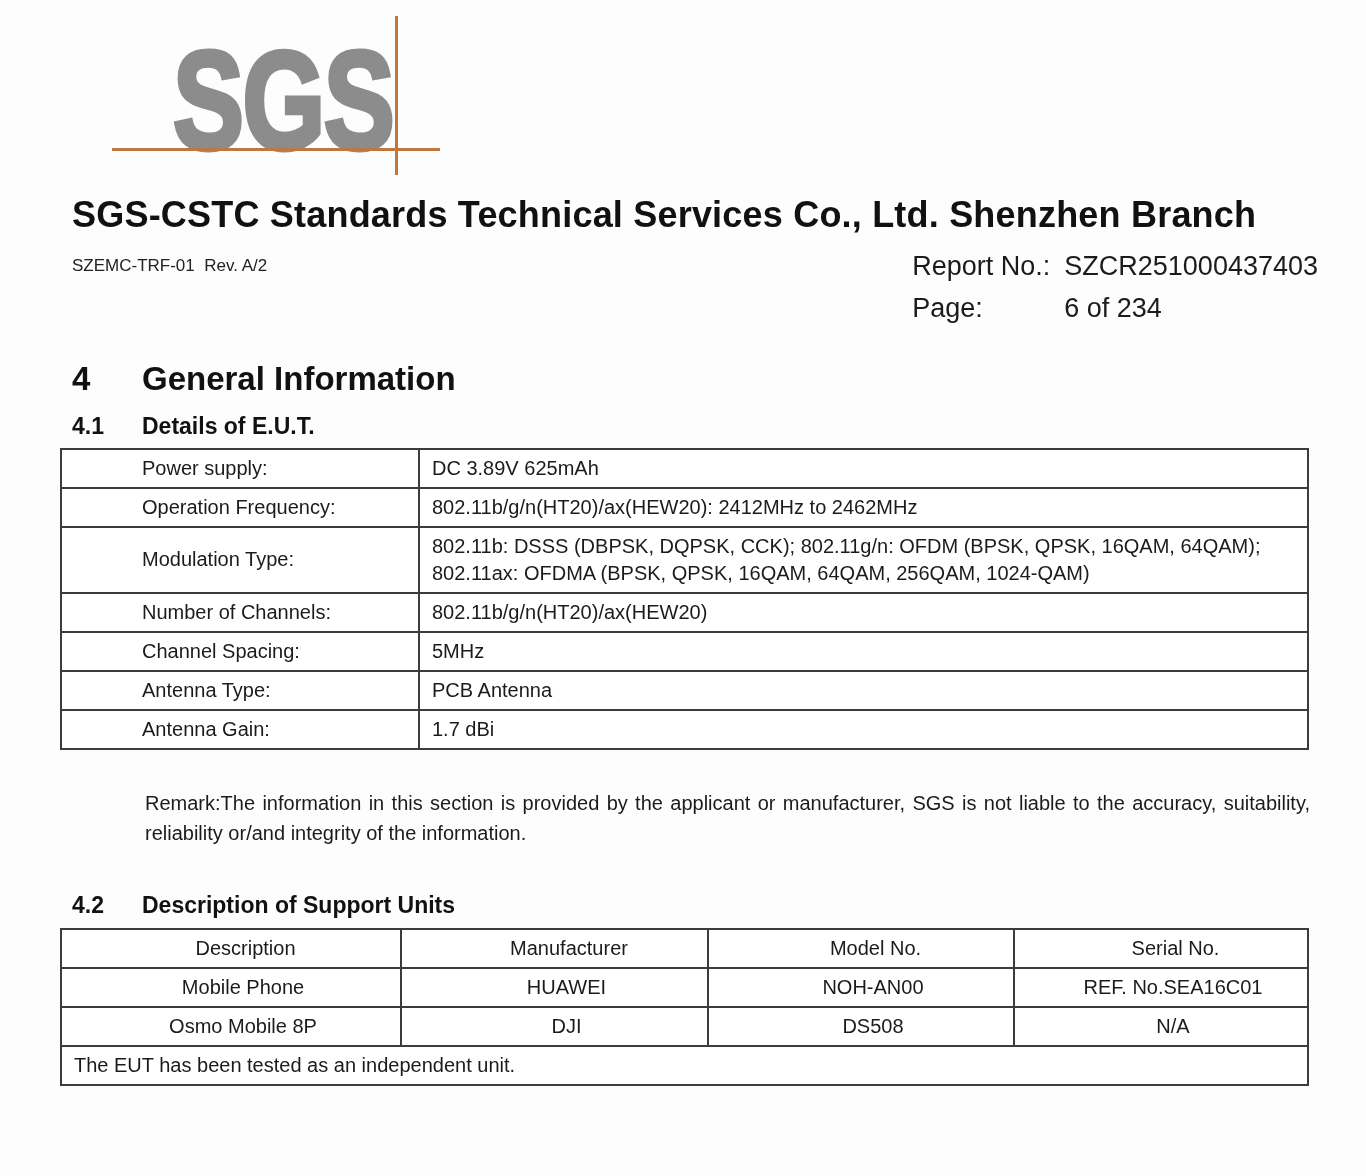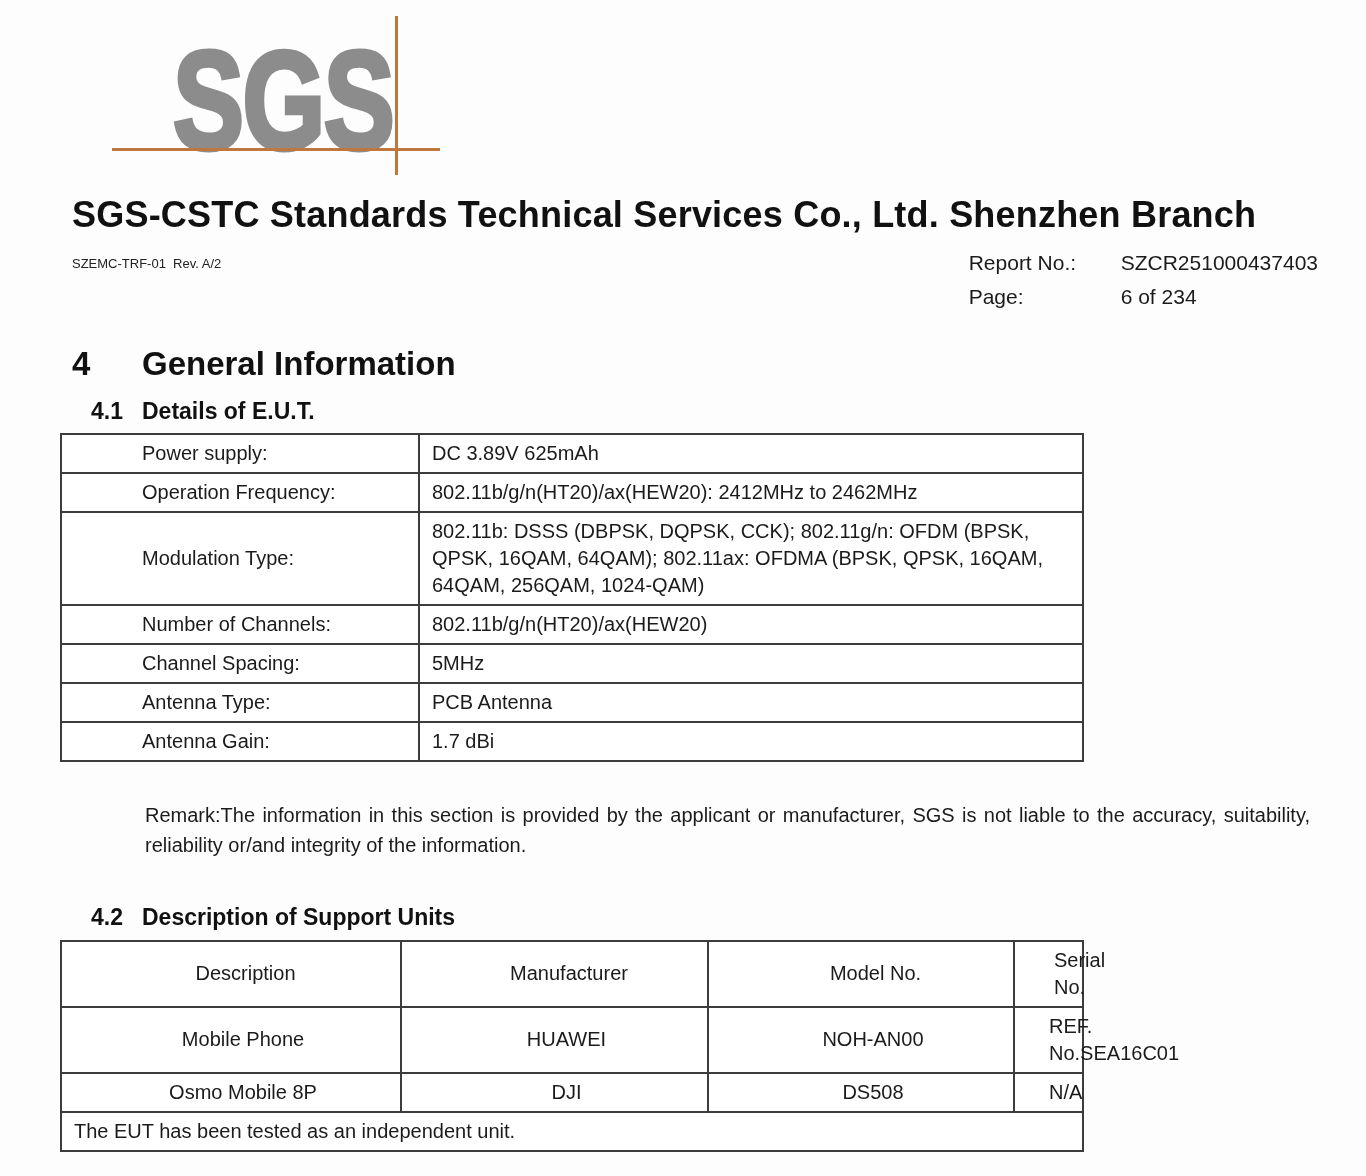--- a/index.html
+++ b/index.html
@@ -36,43 +36,43 @@
   
   .company {
     margin:14px 40px 0 72px;
     font-size:36px; font-weight:bold; letter-spacing:0.2px;
     color:#111;
   }
   .subheader {
     display:flex; justify-content:space-between; align-items:flex-start;
     margin:14px 48px 0 72px;
   }
-  .doc-code { font-size:13px; padding-top:6px; white-space:pre; color:#222; }
+  .doc-code { font-size:17px; padding-top:6px; white-space:pre; color:#222; }
   .report-meta {
     display:grid; grid-template-columns:152px auto;
-    font-size:21px; row-gap:8px; line-height:1.25;
+    font-size:27px; row-gap:8px; line-height:1.25;
   }
 
   
   h2.section {
     display:flex; margin:34px 0 0 72px;
     font-size:33px; font-weight:bold; color:#111;
   }
   h2.section .sec-num { width:70px; flex:0 0 auto; }
   h3.subsection {
     display:flex; margin:15px 0 0 72px;
-    font-size:23px; font-weight:bold; color:#111;text-align:center;
+    font-size:23px; font-weight:bold; color:#111;
   }
   h3.subsection .sec-num { width:70px; flex:0 0 auto; }
   h3.sub42 { margin-top:44px; }
 
   
   table {
     border-collapse:collapse; table-layout:fixed;
-    width:1024px; margin:8px 0 0 60px;
+    width:1249px; margin:8px 0 0 60px;
     font-size:20px; background:#fff;
   }
   table, td, th { border:2px solid #3c3c3c; }
   td, th { padding:5px 10px; line-height:1.35; vertical-align:middle; }
 
   .t1 td.label { padding-left:80px; }
   .t1 td.value { padding-left:12px; }
 
   .remark {
     margin:38px 56px 0 145px;

